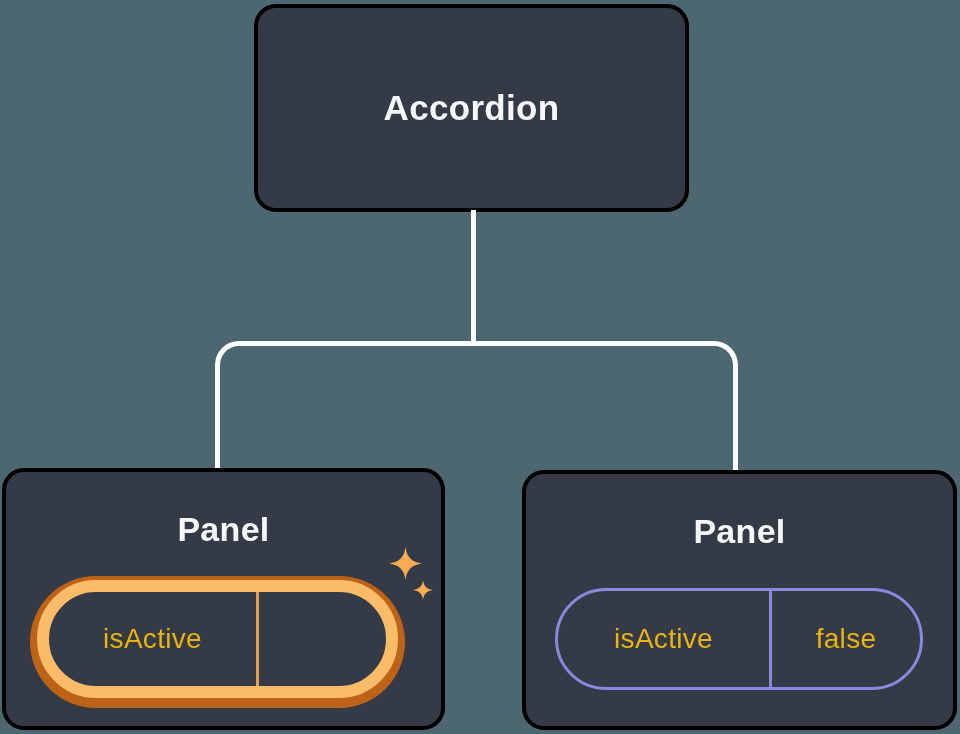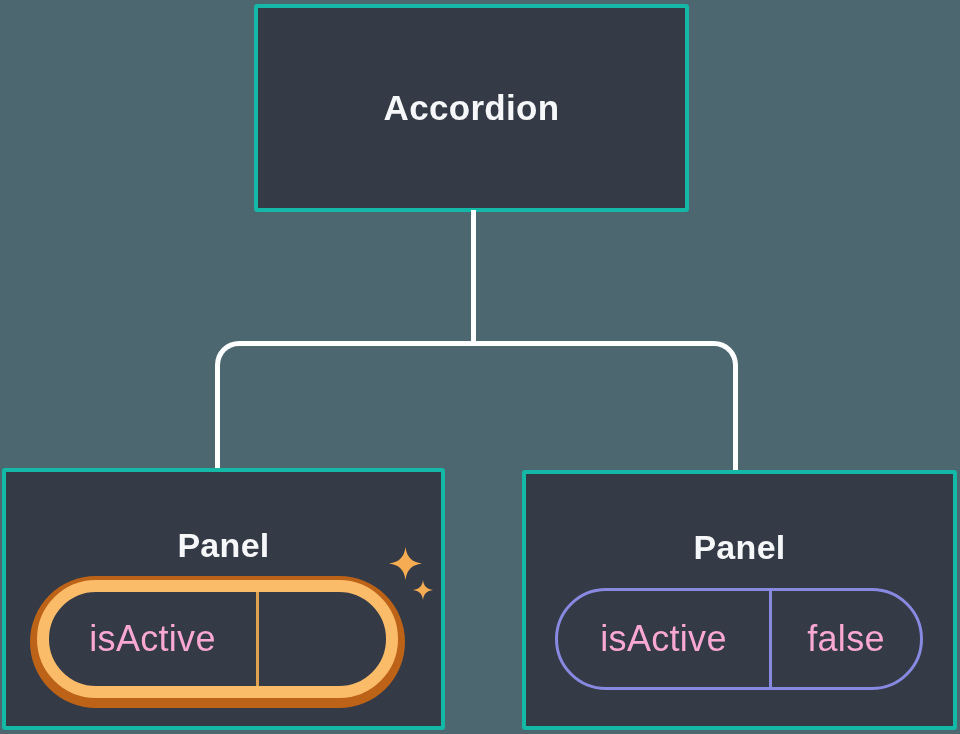--- a/index.html
+++ b/index.html
@@ -12,22 +12,22 @@
     position: relative;
     width: 960px; height: 734px;
     background: #4D6770;
   }
 
   
   .node {
     position: absolute;
     box-sizing: border-box;
     background: #343A46;
-    border: 4px solid #14b8a6;
-    border-radius: 3px;
+    border: 4px solid #000000;
+    border-radius: 22px;
   }
   .node-root {
     left: 254px; top: 4px;
     width: 435px; height: 208px;
     display: flex; align-items: center; justify-content: center;
   }
   .node-label {
     color: #F6F7F9;
     font-size: 35px;
     font-weight: 600;
@@ -36,21 +36,20 @@
   .node-panel-left  { left: 2px;   top: 468px; width: 443px; height: 262px; }
   .node-panel-right { left: 522px; top: 470px; width: 435px; height: 260px; }
   .panel-title {
     position: absolute;
     left: 0; right: 0; top: 38px;
     text-align: center;
     color: #F6F7F9;
     font-size: 34px;
     font-weight: 600;
     letter-spacing: 0.3px;
-    margin-top: 16px;
   }
 
   
   .stem {
     position: absolute;
     left: 471px; top: 210px;
     width: 5px; height: 136px;
     background: #FDFEFF;
   }
   .branch {
@@ -68,22 +67,22 @@
     position: absolute;
     box-sizing: border-box;
     display: flex;
     align-items: stretch;
     border-radius: 999px;
     background: #343A46;
     overflow: hidden;
   }
   .pill-cell {
     display: flex; align-items: center; justify-content: center;
-    color: #f9a8d4;
-    font-size: 36px;
+    color: #eab308;
+    font-size: 28px;
     letter-spacing: 0.3px;
   }
   .pill-cell.value-bold { font-weight: 700; }
 
   
   .pill-hl {
     left: 31px; top: 108px;
     width: 361px; height: 118px;
     border: 12px solid #FABC69;
     box-shadow: 0 3px 0 7px #BD6317;

